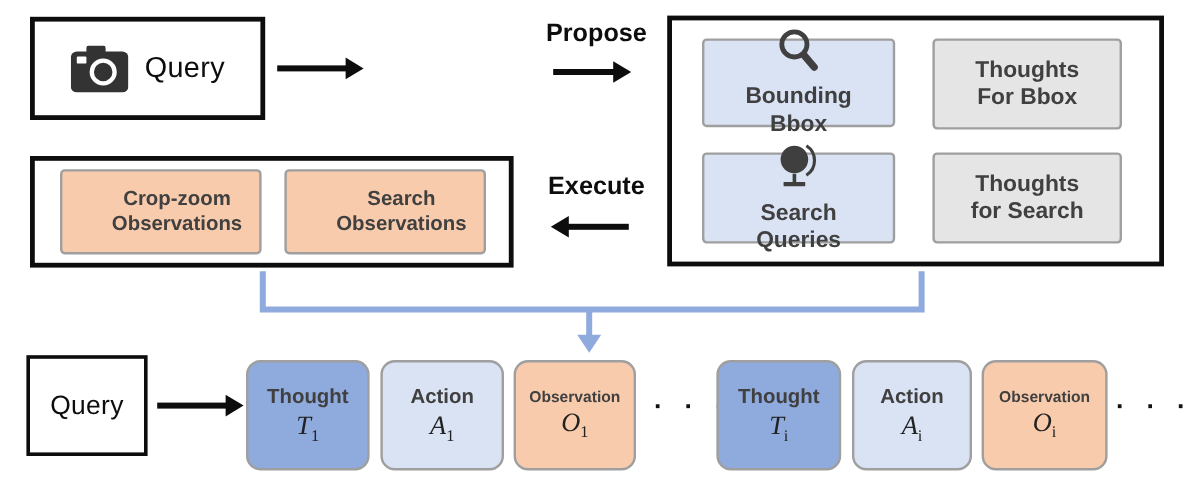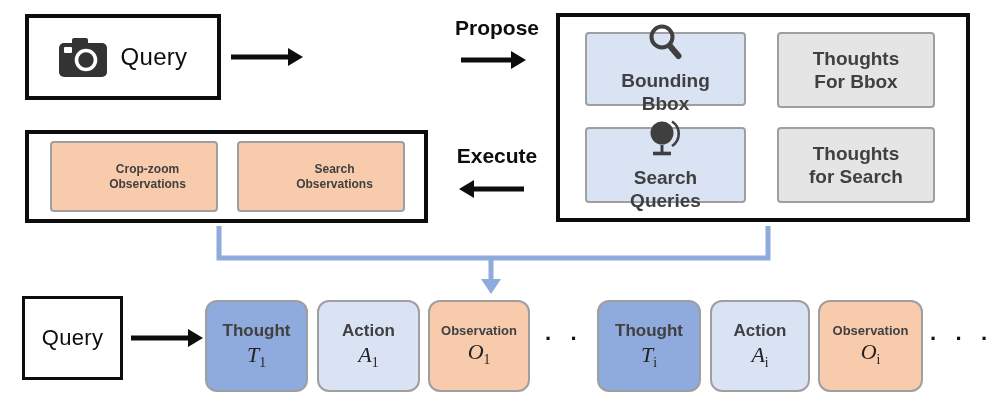--- a/index.html
+++ b/index.html
@@ -17,21 +17,21 @@
   
   .pill{
     position:absolute;box-sizing:border-box;border:2px solid #9f9f9f;border-radius:4px;
     display:flex;align-items:center;justify-content:center;gap:6px;flex-direction:column;
   }
   .pill.light{background:#dae3f3;}
   .pill.blue{background:#e5e5e5;}
   .pill.orange{background:#f8cbad;}
   .pill-text{display:flex;flex-direction:column;align-items:center;line-height:1.22;
     font-weight:bold;color:#404040;font-size:19px;}
-  .pill-text.sm{font-size:12px;margin-left:27px;}
+  .pill-text.sm{font-size:17px;margin-left:27px;}
   .pill-icon{display:flex;align-items:center;justify-content:center;}
   
   .arr{position:absolute;height:20px;}
   .arr .shaft{position:absolute;left:0;top:50%;transform:translateY(-50%);
     height:5px;background:#0d0d0d;width:calc(100% - 14px);}
   .arr .head{position:absolute;right:0;top:50%;transform:translateY(-50%);width:0;height:0;
     border-top:9px solid transparent;border-bottom:9px solid transparent;
     border-left:15px solid #0d0d0d;}
   .arr.left .shaft{left:14px;}
   .arr.left .head{left:0;right:auto;border-left:none;border-right:15px solid #0d0d0d;}

